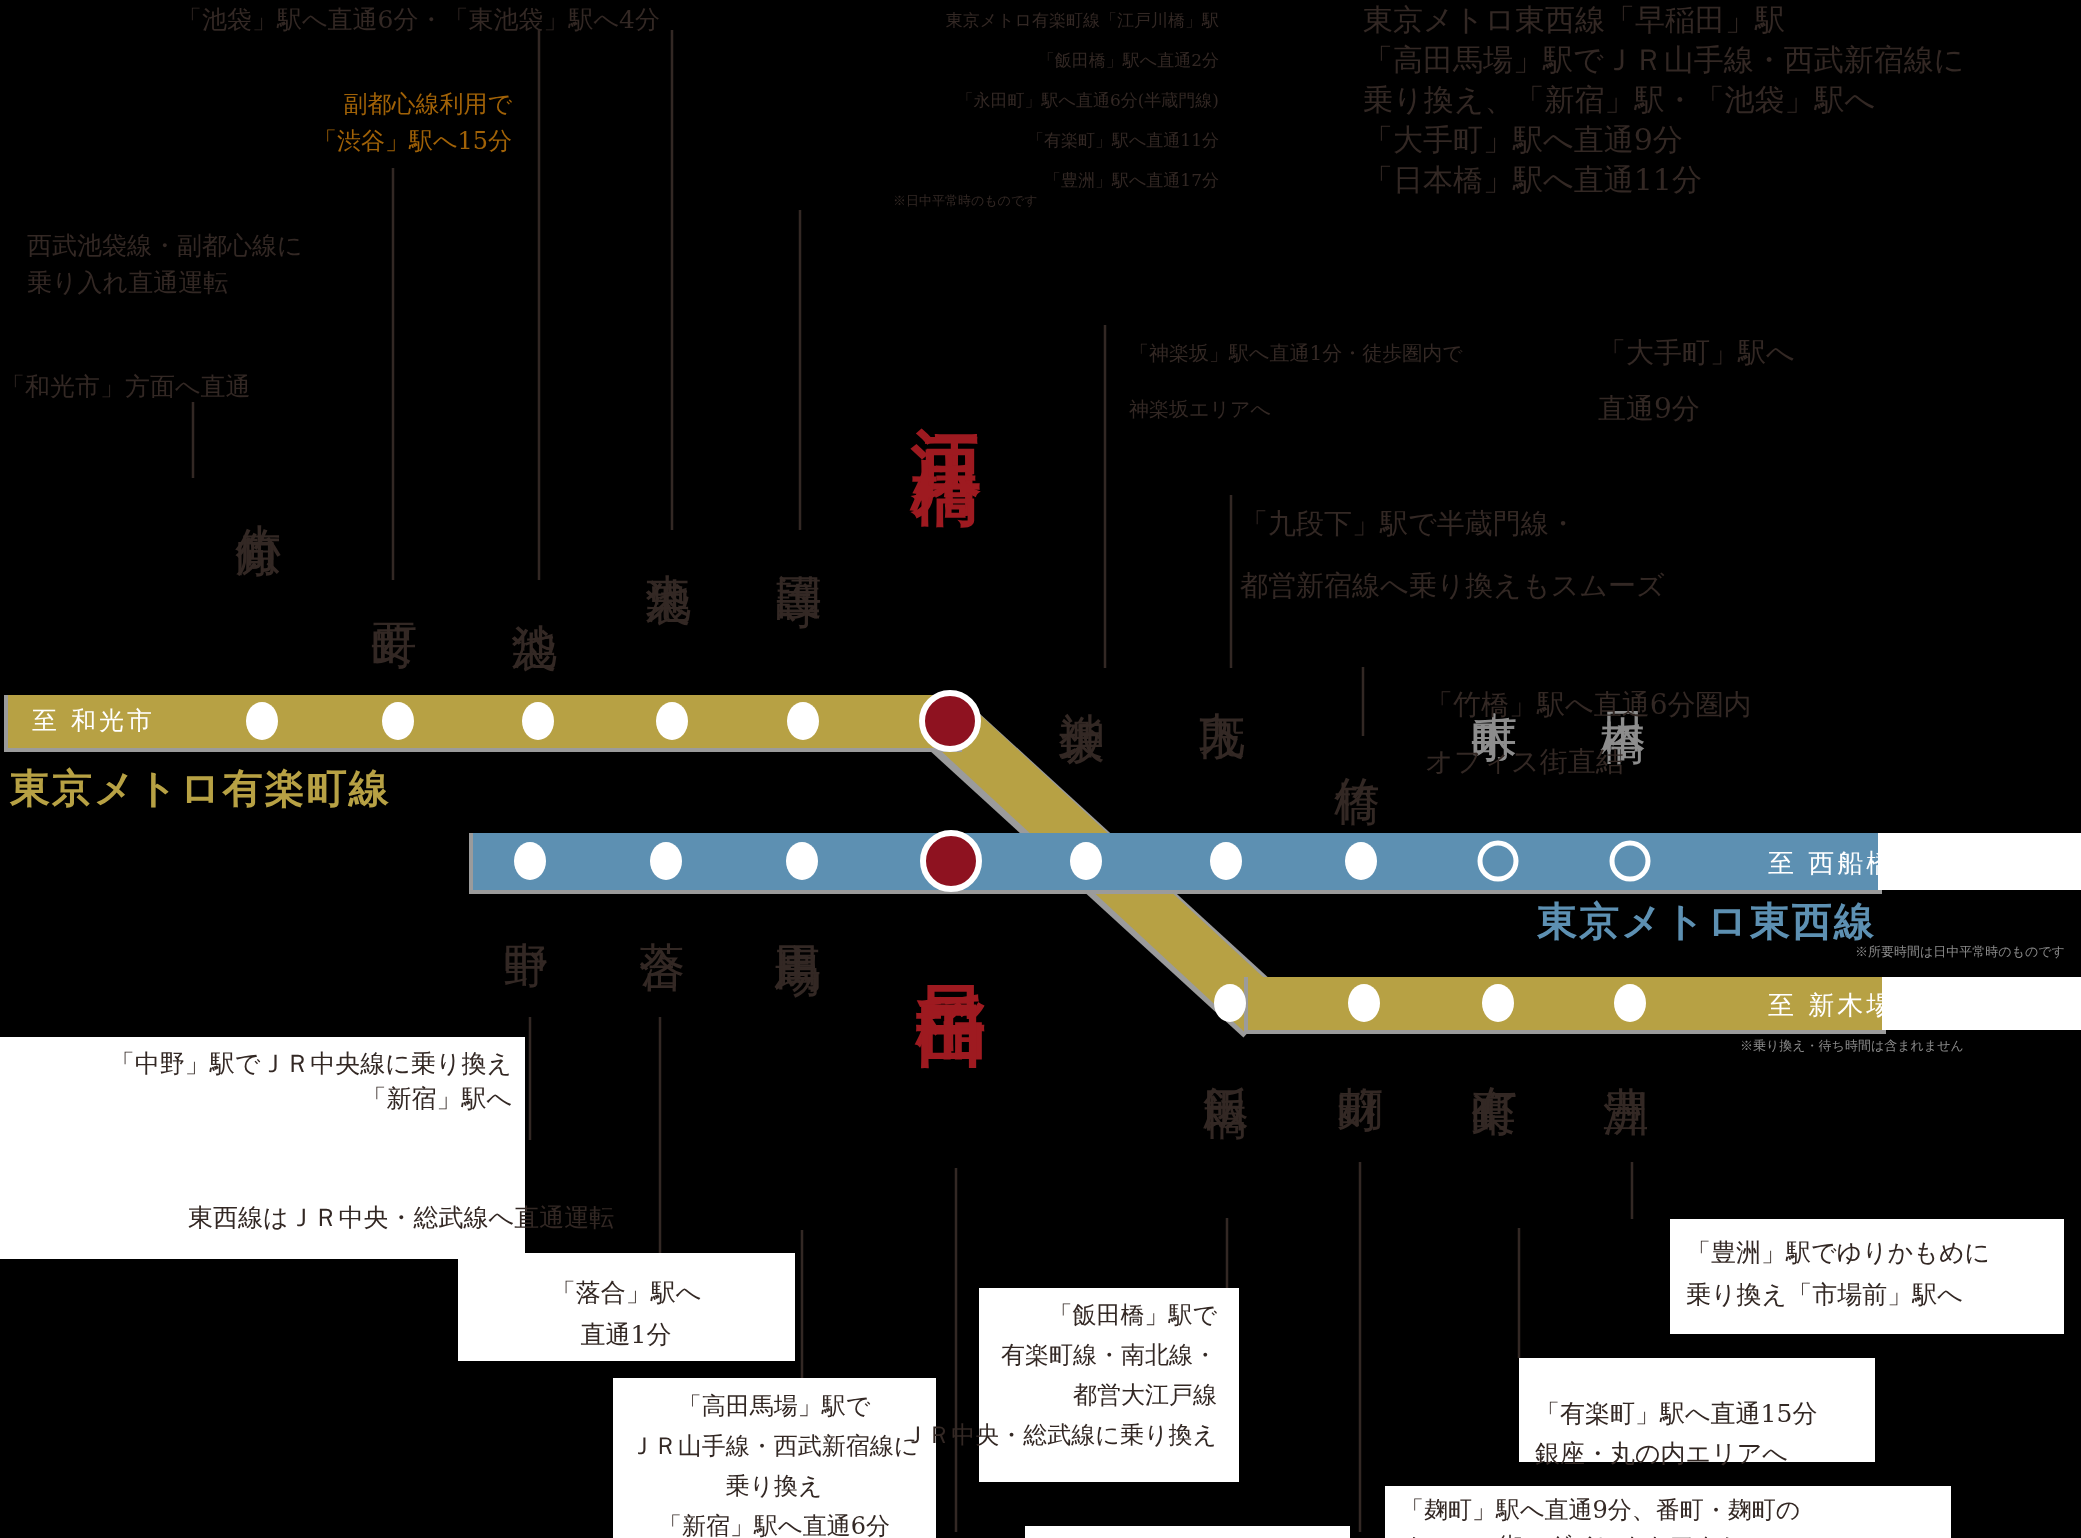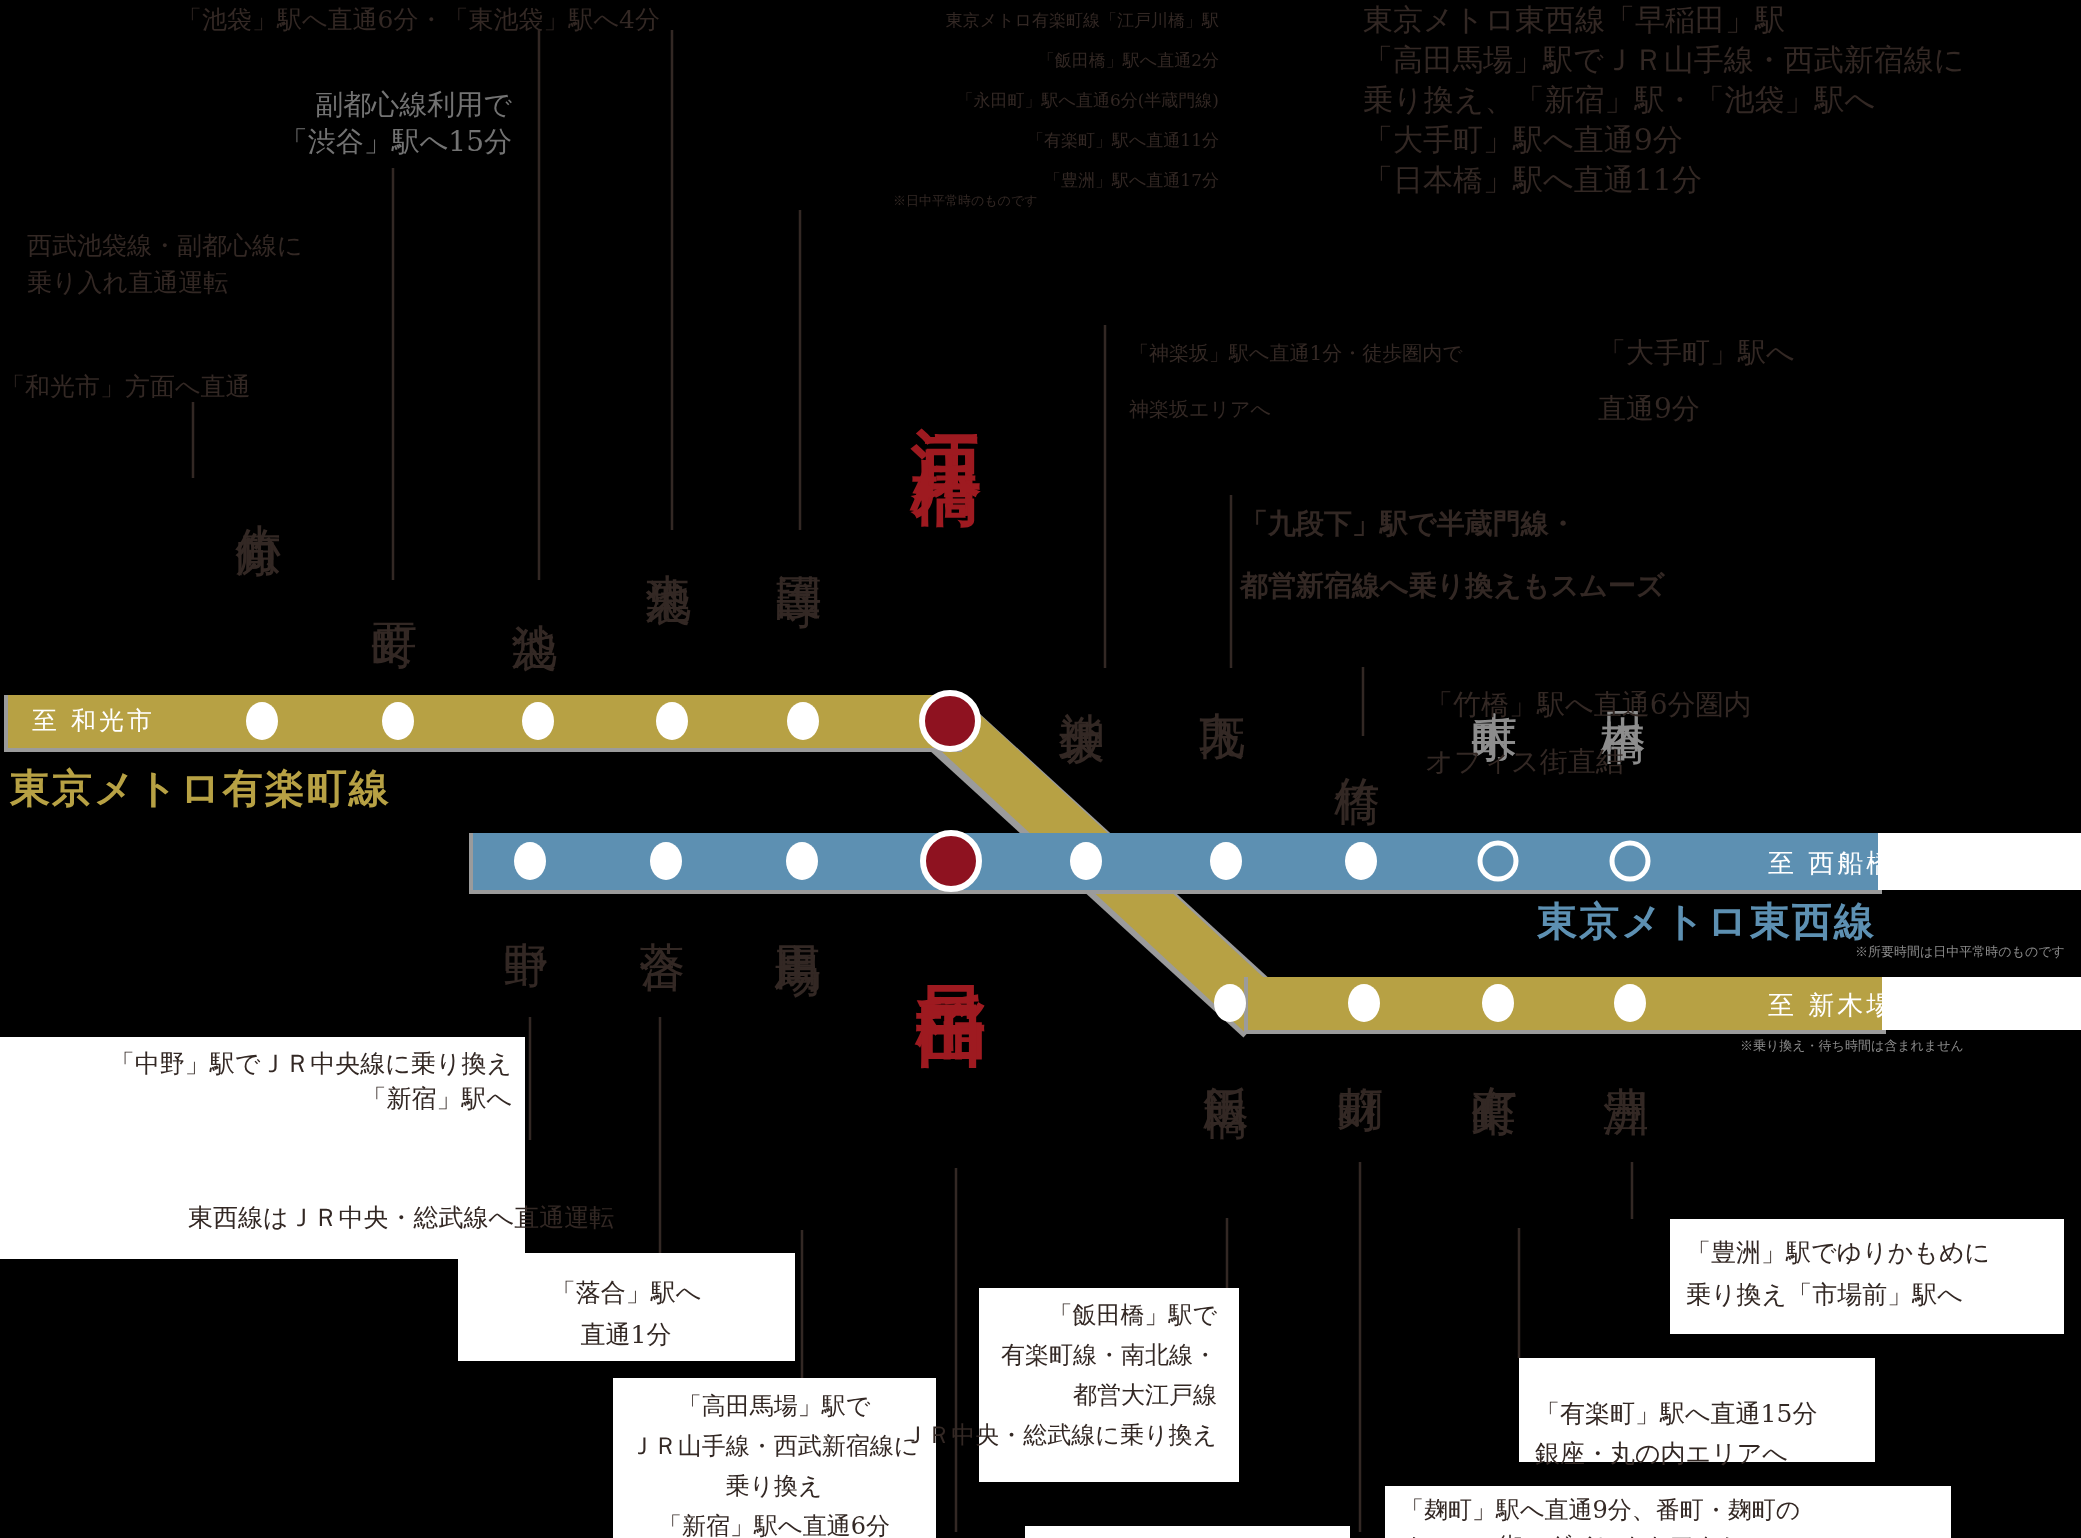--- a/index.html
+++ b/index.html
@@ -91,29 +91,29 @@
       <div class="txt v" style="left: 1060px; top: 675px; font-size: 46px; color: rgb(51, 40, 36); letter-spacing: 4px;">神楽坂</div>
       <div class="txt v" style="left: 1200px; top: 675px; font-size: 46px; color: rgb(51, 40, 36); letter-spacing: 4px;">九段下</div>
       <div class="txt v" style="left: 1335px; top: 740px; font-size: 46px; color: rgb(51, 40, 36); letter-spacing: 4px;">竹橋</div>
       <div class="txt v" style="left: 1472px; top: 675px; font-size: 46px; color: rgb(141, 141, 141); letter-spacing: 4px;">大手町</div>
       <div class="txt v" style="left: 1601px; top: 675px; font-size: 46px; color: rgb(141, 141, 141); letter-spacing: 4px;">日本橋</div>
       <div class="txt v" style="left: 1204px; top: 1050px; font-size: 46px; color: rgb(51, 40, 36); letter-spacing: 4px;">飯田橋</div>
       <div class="txt v" style="left: 1338px; top: 1050px; font-size: 46px; color: rgb(51, 40, 36); letter-spacing: 4px;">麹町</div>
       <div class="txt v" style="left: 1472px; top: 1050px; font-size: 46px; color: rgb(51, 40, 36); letter-spacing: 4px;">有楽町</div>
       <div class="txt v" style="left: 1604px; top: 1050px; font-size: 46px; color: rgb(51, 40, 36); letter-spacing: 4px;">豊洲</div>
       <div class="txt" style="top: 0px; font-size: 25px; line-height: 40px; color: rgb(51, 40, 36); right: 1421px; text-align: right;"><span class="annline">「池袋」駅へ直通6分・「東池袋」駅へ4分</span></div>
-      <div class="txt" style="top: 86px; font-size: 28px; line-height: 37px; color: #737373; right: 1569px; text-align: right;"><span class="annline">副都心線利用で</span><span class="annline">「渋谷」駅へ15分</span></div>
+      <div class="txt" style="top: 86px; font-size: 24px; line-height: 37px; color: #a16207; right: 1569px; text-align: right;"><span class="annline">副都心線利用で</span><span class="annline">「渋谷」駅へ15分</span></div>
       <div class="txt" style="top: 227px; font-size: 25px; line-height: 37px; color: rgb(51, 40, 36); left: 27px;"><span class="annline">西武池袋線・副都心線に</span><span class="annline">乗り入れ直通運転</span></div>
       <div class="txt" style="top: 368px; font-size: 25px; line-height: 37px; color: rgb(51, 40, 36); left: 0px;"><span class="annline">「和光市」方面へ直通</span></div>
       <div class="txt" style="top: 0px; font-size: 17px; line-height: 40px; color: rgb(51, 40, 36); right: 862px; text-align: right;"><span class="annline">東京メトロ有楽町線「江戸川橋」駅</span><span class="annline">「飯田橋」駅へ直通2分</span><span class="annline">「永田町」駅へ直通6分(半蔵門線)</span><span class="annline">「有楽町」駅へ直通11分</span><span class="annline">「豊洲」駅へ直通17分</span></div>
       <div class="txt" style="top: 193px; font-size: 13px; line-height: 16px; color: rgb(51, 40, 36); left: 893px;"><span class="annline">※日中平常時のものです</span></div>
       <div class="txt" style="top: 0px; font-size: 30px; line-height: 40px; color: rgb(51, 40, 36); left: 1363px;"><span class="annline">東京メトロ東西線「早稲田」駅</span><span class="annline">「高田馬場」駅でＪＲ山手線・西武新宿線に</span><span class="annline">乗り換え、「新宿」駅・「池袋」駅へ</span><span class="annline">「大手町」駅へ直通9分</span><span class="annline">「日本橋」駅へ直通11分</span></div>
       <div class="txt" style="top: 325px; font-size: 20px; line-height: 56px; color: rgb(51, 40, 36); left: 1129px;"><span class="annline">「神楽坂」駅へ直通1分・徒歩圏内で</span><span class="annline">神楽坂エリアへ</span></div>
       <div class="txt" style="top: 325px; font-size: 28px; line-height: 56px; color: rgb(51, 40, 36); left: 1598px;"><span class="annline">「大手町」駅へ</span><span class="annline">直通9分</span></div>
-      <div class="txt" style="top: 493px; font-size: 28px; line-height: 62px; color: rgb(51, 40, 36); left: 1240px; font-weight: bold;"><span class="annline">「九段下」駅で半蔵門線・</span><span class="annline">都営新宿線へ乗り換えもスムーズ</span></div>
+      <div class="txt" style="top: 493px; font-size: 28px; line-height: 62px; color: rgb(51, 40, 36); left: 1240px;"><span class="annline">「九段下」駅で半蔵門線・</span><span class="annline">都営新宿線へ乗り換えもスムーズ</span></div>
       <div class="txt" style="top: 676px; font-size: 28px; line-height: 57px; color: rgb(51, 40, 36); left: 1381px; margin-left: 44px;"><span class="annline">「竹橋」駅へ直通6分圏内</span><span class="annline">オフィス街直結</span></div>
       <div class="txt" style="top: 1046px; font-size: 25px; line-height: 35px; color: rgb(51, 40, 36); right: 1569px; text-align: right;"><span class="annline">「中野」駅でＪＲ中央線に乗り換え</span><span class="annline">「新宿」駅へ</span></div>
       <div class="txt" style="top: 1200px; font-size: 25px; line-height: 35px; color: rgb(51, 40, 36); left: 188px;"><span class="annline">東西線はＪＲ中央・総武線へ直通運転</span></div>
       <div class="txt" style="top: 1272px; font-size: 25px; line-height: 42px; color: rgb(51, 40, 36); left: 306px; width: 640px; text-align: center;"><span class="annline">「落合」駅へ</span><span class="annline">直通1分</span></div>
       <div class="txt" style="top: 1386px; font-size: 24px; line-height: 40px; color: rgb(51, 40, 36); left: 454px; width: 640px; text-align: center;"><span class="annline">「高田馬場」駅で</span><span class="annline">ＪＲ山手線・西武新宿線に</span><span class="annline">乗り換え</span><span class="annline">「新宿」駅へ直通6分</span></div>
       <div class="txt" style="top: 1295px; font-size: 24px; line-height: 40px; color: rgb(51, 40, 36); right: 864px; text-align: right;"><span class="annline">「飯田橋」駅で</span><span class="annline">有楽町線・南北線・</span><span class="annline">都営大江戸線</span><span class="annline">ＪＲ中央・総武線に乗り換え</span></div>
       <div class="txt" style="top: 1232px; font-size: 25px; line-height: 42px; color: rgb(51, 40, 36); left: 1686px;"><span class="annline">「豊洲」駅でゆりかもめに</span><span class="annline">乗り換え「市場前」駅へ</span></div>
       <div class="txt" style="top: 1370px; font-size: 25px; line-height: 40px; color: rgb(51, 40, 36); left: 1535px; margin-top: 24px;"><span class="annline">「有楽町」駅へ直通15分</span><span class="annline">銀座・丸の内エリアへ</span></div>
       <div class="txt" style="top: 1492px; font-size: 24px; line-height: 36px; color: rgb(51, 40, 36); left: 1400px;"><span class="annline">「麹町」駅へ直通9分、番町・麹町の</span><span class="annline">オフィス街へダイレクトアクセス</span></div>
       <div class="txt" style="top: 944px; font-size: 13px; line-height: 16px; color: rgb(138, 138, 138); left: 1855px;"><span class="annline">※所要時間は日中平常時のものです</span></div>

